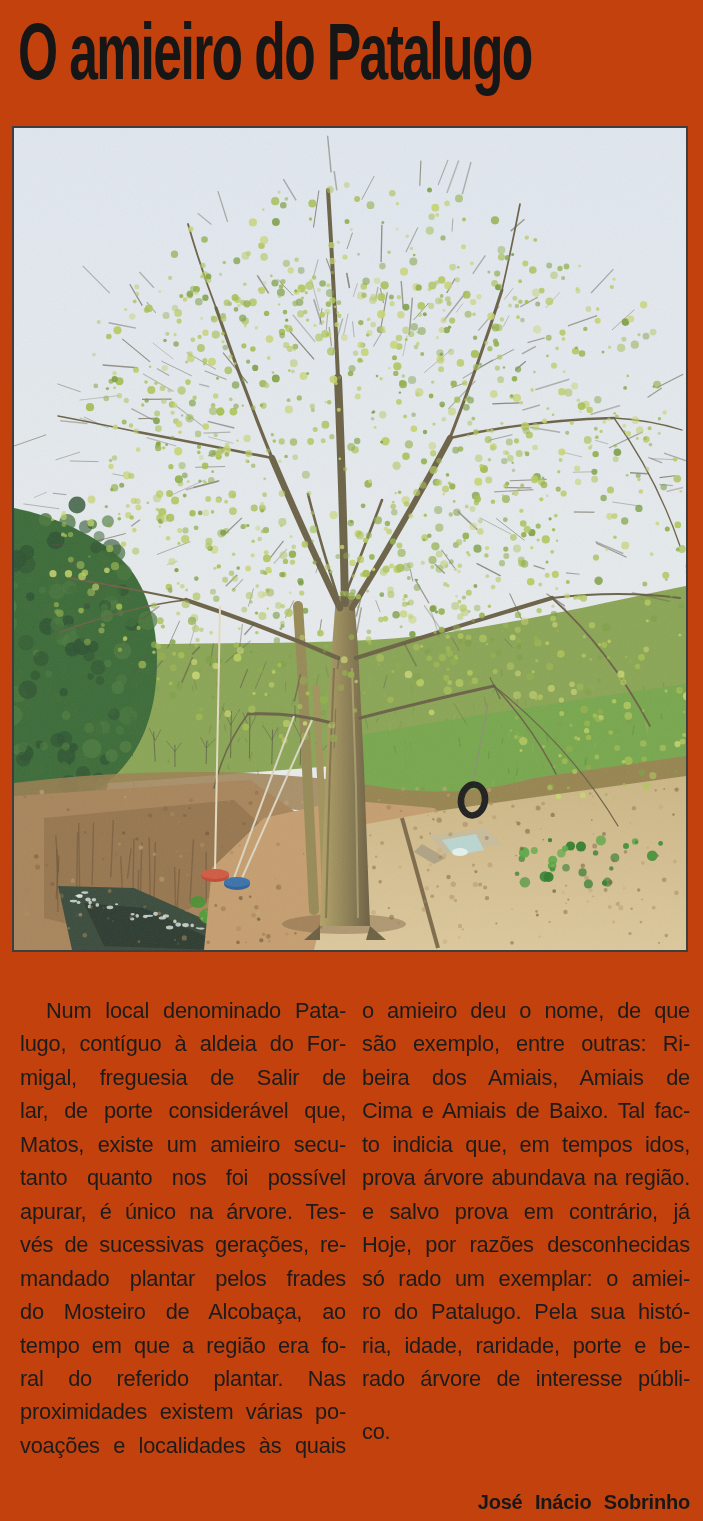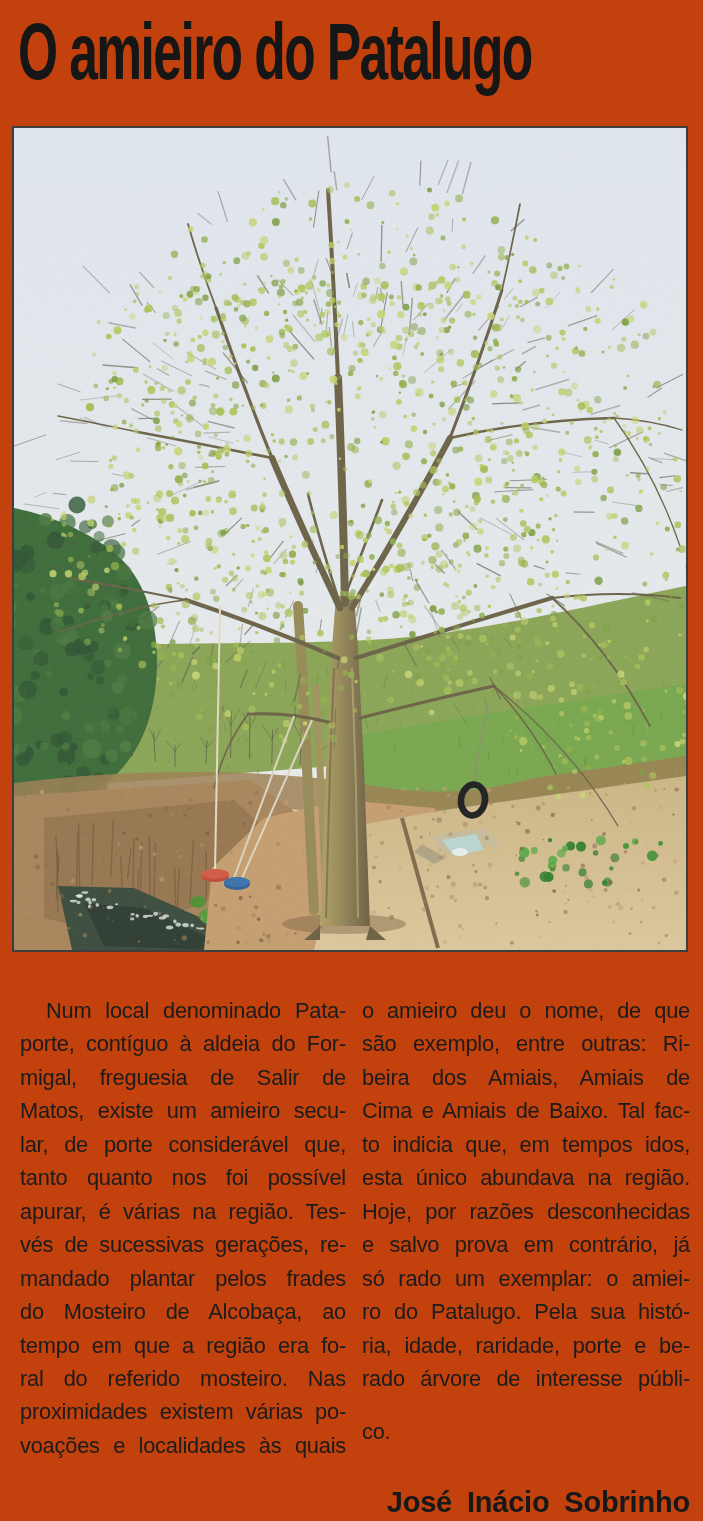--- a/index.html
+++ b/index.html
@@ -12,21 +12,21 @@
   .photo{position:absolute;left:12px;top:126px;width:672px;height:822px;margin:0;
          border:2px solid #3e3e3e;background:#e2e8ee;}
   .photo svg{display:block;width:100%;height:100%;filter:saturate(1.03) contrast(.98);}
   .col{position:absolute;top:994px;color:#1c1c1c;font-size:21.8px;line-height:33.45px;
        letter-spacing:-0.2px;}
   .col-left{left:20px;width:326px;}
   .col-right{left:362px;width:328px;}
   .line{text-align:justify;text-align-last:justify;}
   .line.first{text-indent:26px;}
   .line.end{text-align-last:left;margin-top:20px;}
-  .author{margin-top:37px;text-align:right;font-weight:bold;font-size:29px;word-spacing:7px;
+  .author{margin-top:37px;text-align:right;font-weight:bold;font-size:20px;word-spacing:7px;
           color:#181818;}
   .credit{margin-top:3px;margin-right:-10px;text-align:right;font-weight:bold;font-size:16.5px;
           letter-spacing:.5px;color:#ffffff;-webkit-text-stroke:1.15px #484848;
           text-shadow:0 0 1px #666;}
 </style>
 </head>
 <body>
 
 <div class="page">
 
@@ -2364,44 +2364,44 @@
         <ellipse cx="223" cy="756" rx="13" ry="6" fill="#2f5f96"></ellipse>
         <ellipse cx="223" cy="754" rx="13" ry="5" fill="#3a72aa"></ellipse>
       </g>
 
       <rect x="0" y="0" width="672" height="822" filter="url(#grain)" opacity="0.09"></rect>
     </svg>
   </figure>
 
   <div class="col col-left">
     <div class="line first">Num local denominado Pata-</div>
-    <div class="line">porte, contíguo à aldeia do For-</div>
+    <div class="line">lugo, contíguo à aldeia do For-</div>
     <div class="line">migal, freguesia de Salir de</div>
+    <div class="line">lar, de porte considerável que,</div>
     <div class="line">Matos, existe um amieiro secu-</div>
-    <div class="line">lar, de porte considerável que,</div>
     <div class="line">tanto quanto nos foi possível</div>
-    <div class="line">apurar, é várias na região. Tes-</div>
+    <div class="line">apurar, é único na árvore. Tes-</div>
     <div class="line">vés de sucessivas gerações, re-</div>
     <div class="line">mandado plantar pelos frades</div>
     <div class="line">do Mosteiro de Alcobaça, ao</div>
     <div class="line">tempo em que a região era fo-</div>
-    <div class="line">ral do referido mosteiro. Nas</div>
+    <div class="line">ral do referido plantar. Nas</div>
     <div class="line">proximidades existem várias po-</div>
     <div class="line">voações e localidades às quais</div>
   </div>
 
   <div class="col col-right">
     <div class="line">o amieiro deu o nome, de que</div>
     <div class="line">são exemplo, entre outras: Ri-</div>
     <div class="line">beira dos Amiais, Amiais de</div>
     <div class="line">Cima e Amiais de Baixo. Tal fac-</div>
     <div class="line">to indicia que, em tempos idos,</div>
-    <div class="line">esta único abundava na região.</div>
+    <div class="line">prova árvore abundava na região.</div>
+    <div class="line">e salvo prova em contrário, já</div>
     <div class="line">Hoje, por razões desconhecidas</div>
-    <div class="line">e salvo prova em contrário, já</div>
     <div class="line">só rado um exemplar: o amiei-</div>
     <div class="line">ro do Patalugo. Pela sua histó-</div>
     <div class="line">ria, idade, raridade, porte e be-</div>
     <div class="line">rado árvore de interesse públi-</div>
     <div class="line end">co.</div>
     <div class="author">José Inácio Sobrinho</div>
     <div class="credit">© Gazeta das Caldas</div>
   </div>
 
 </div>

